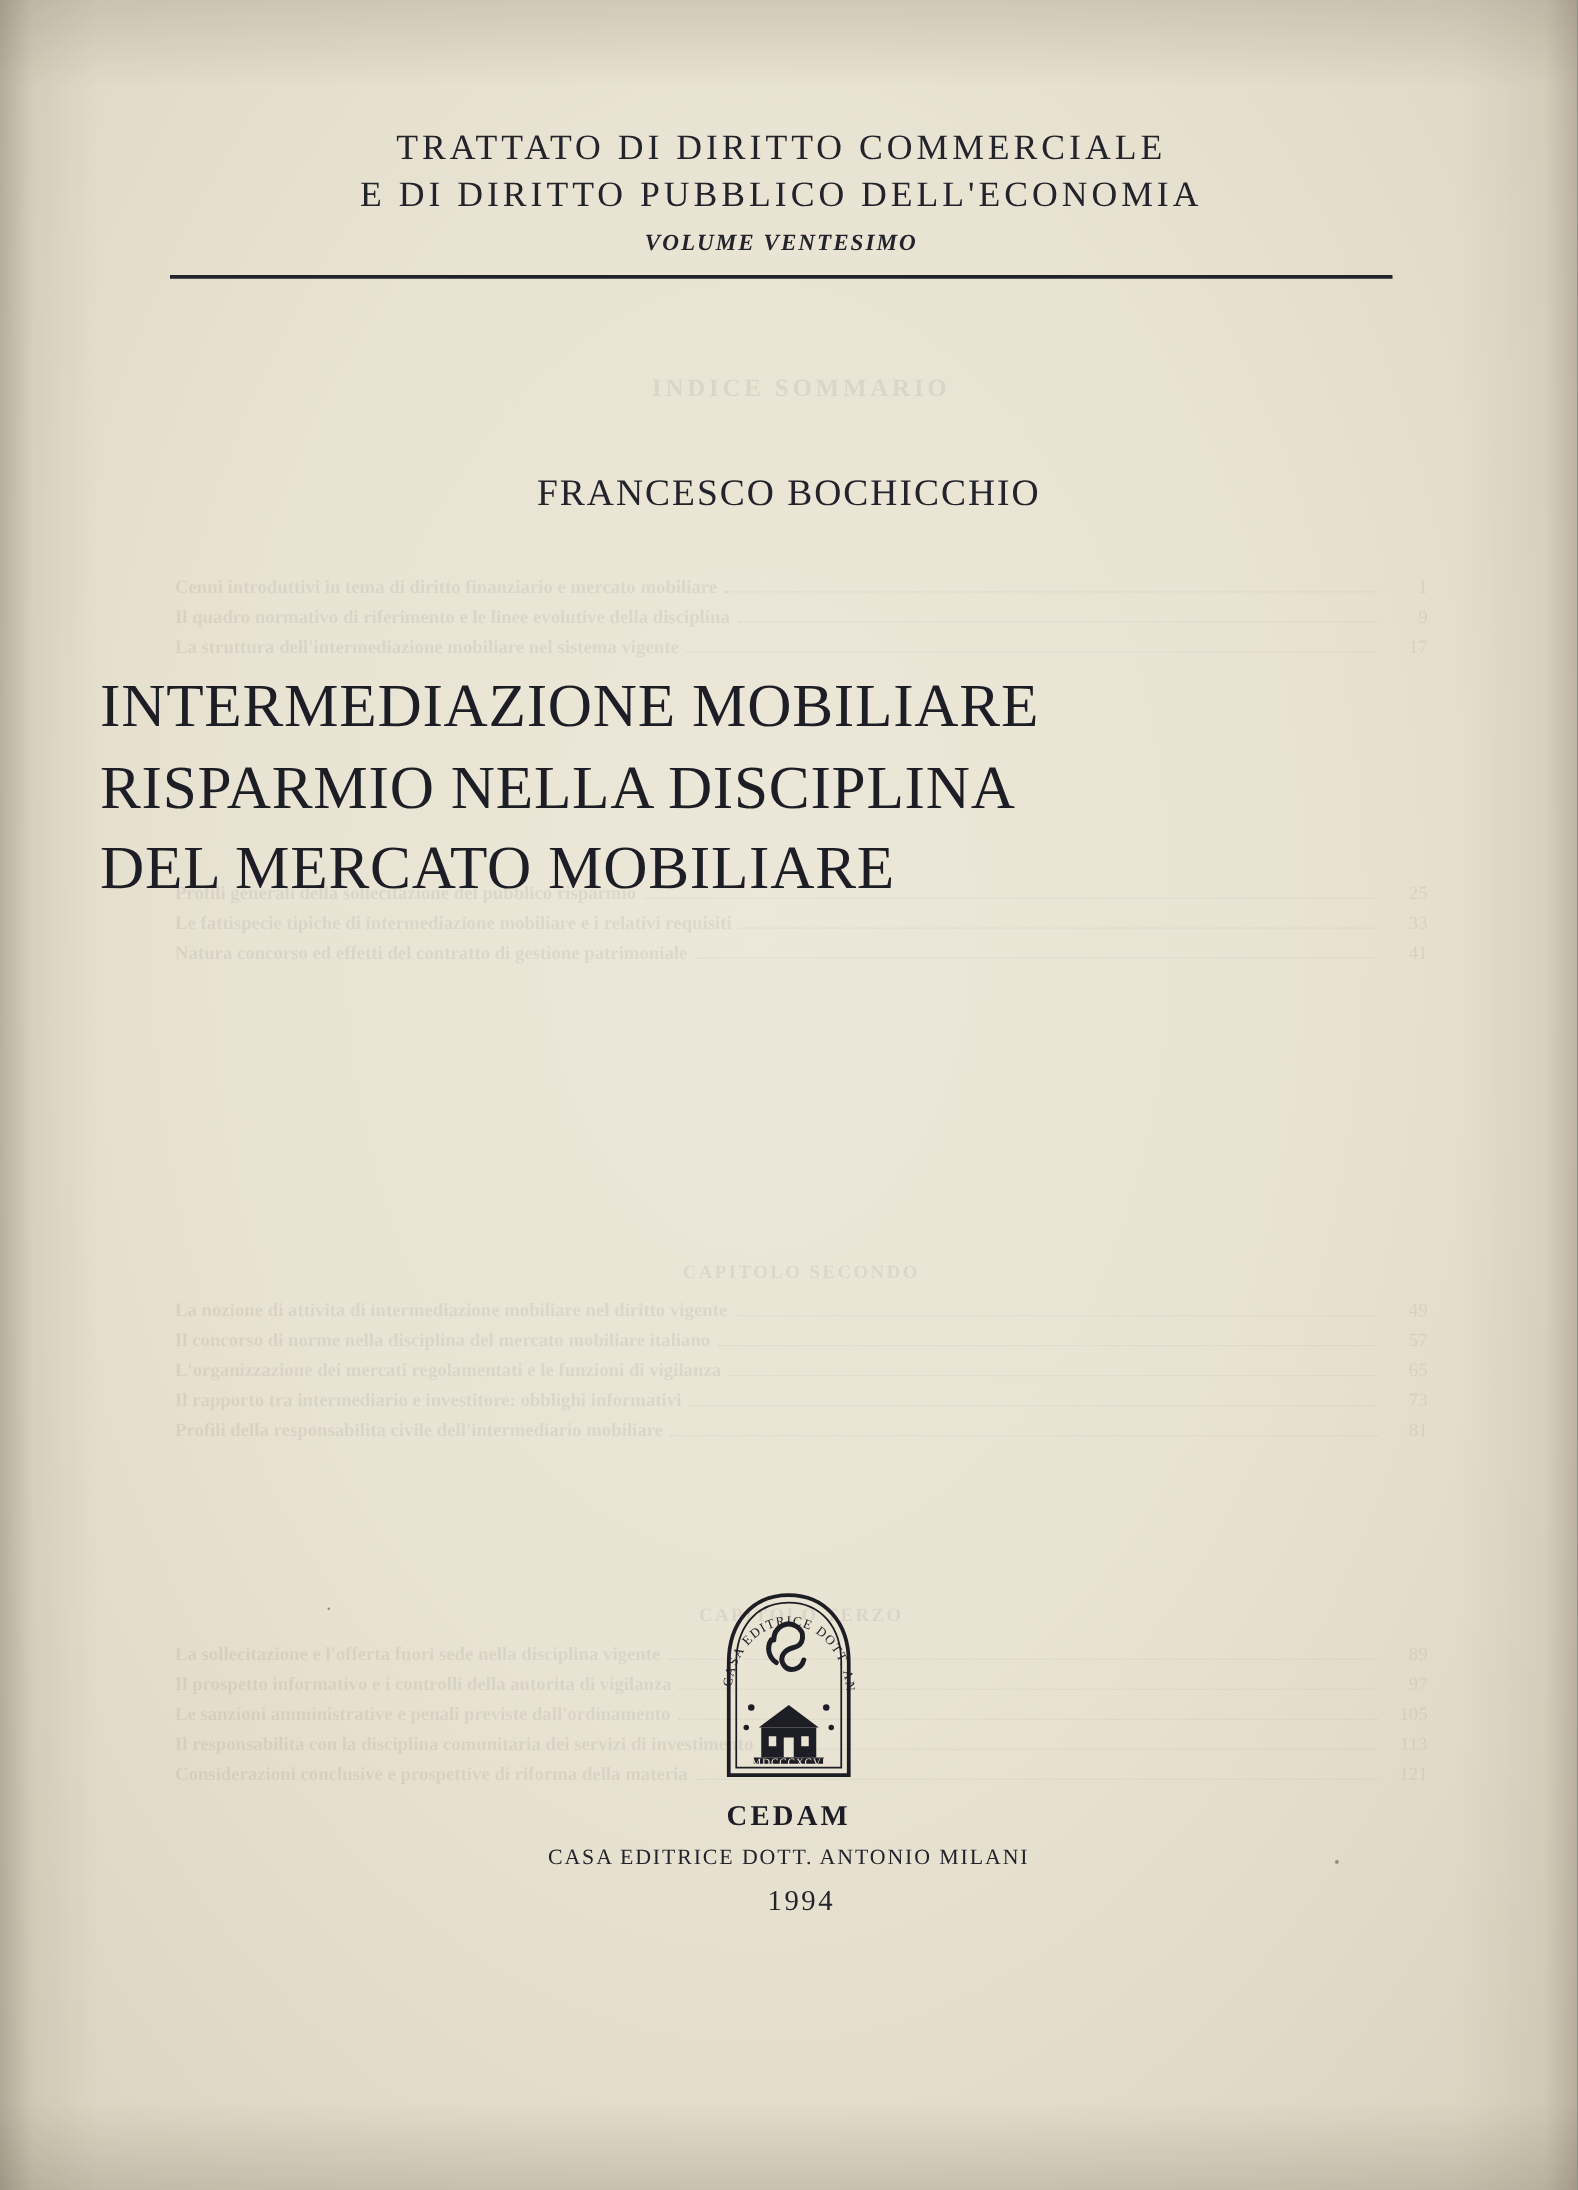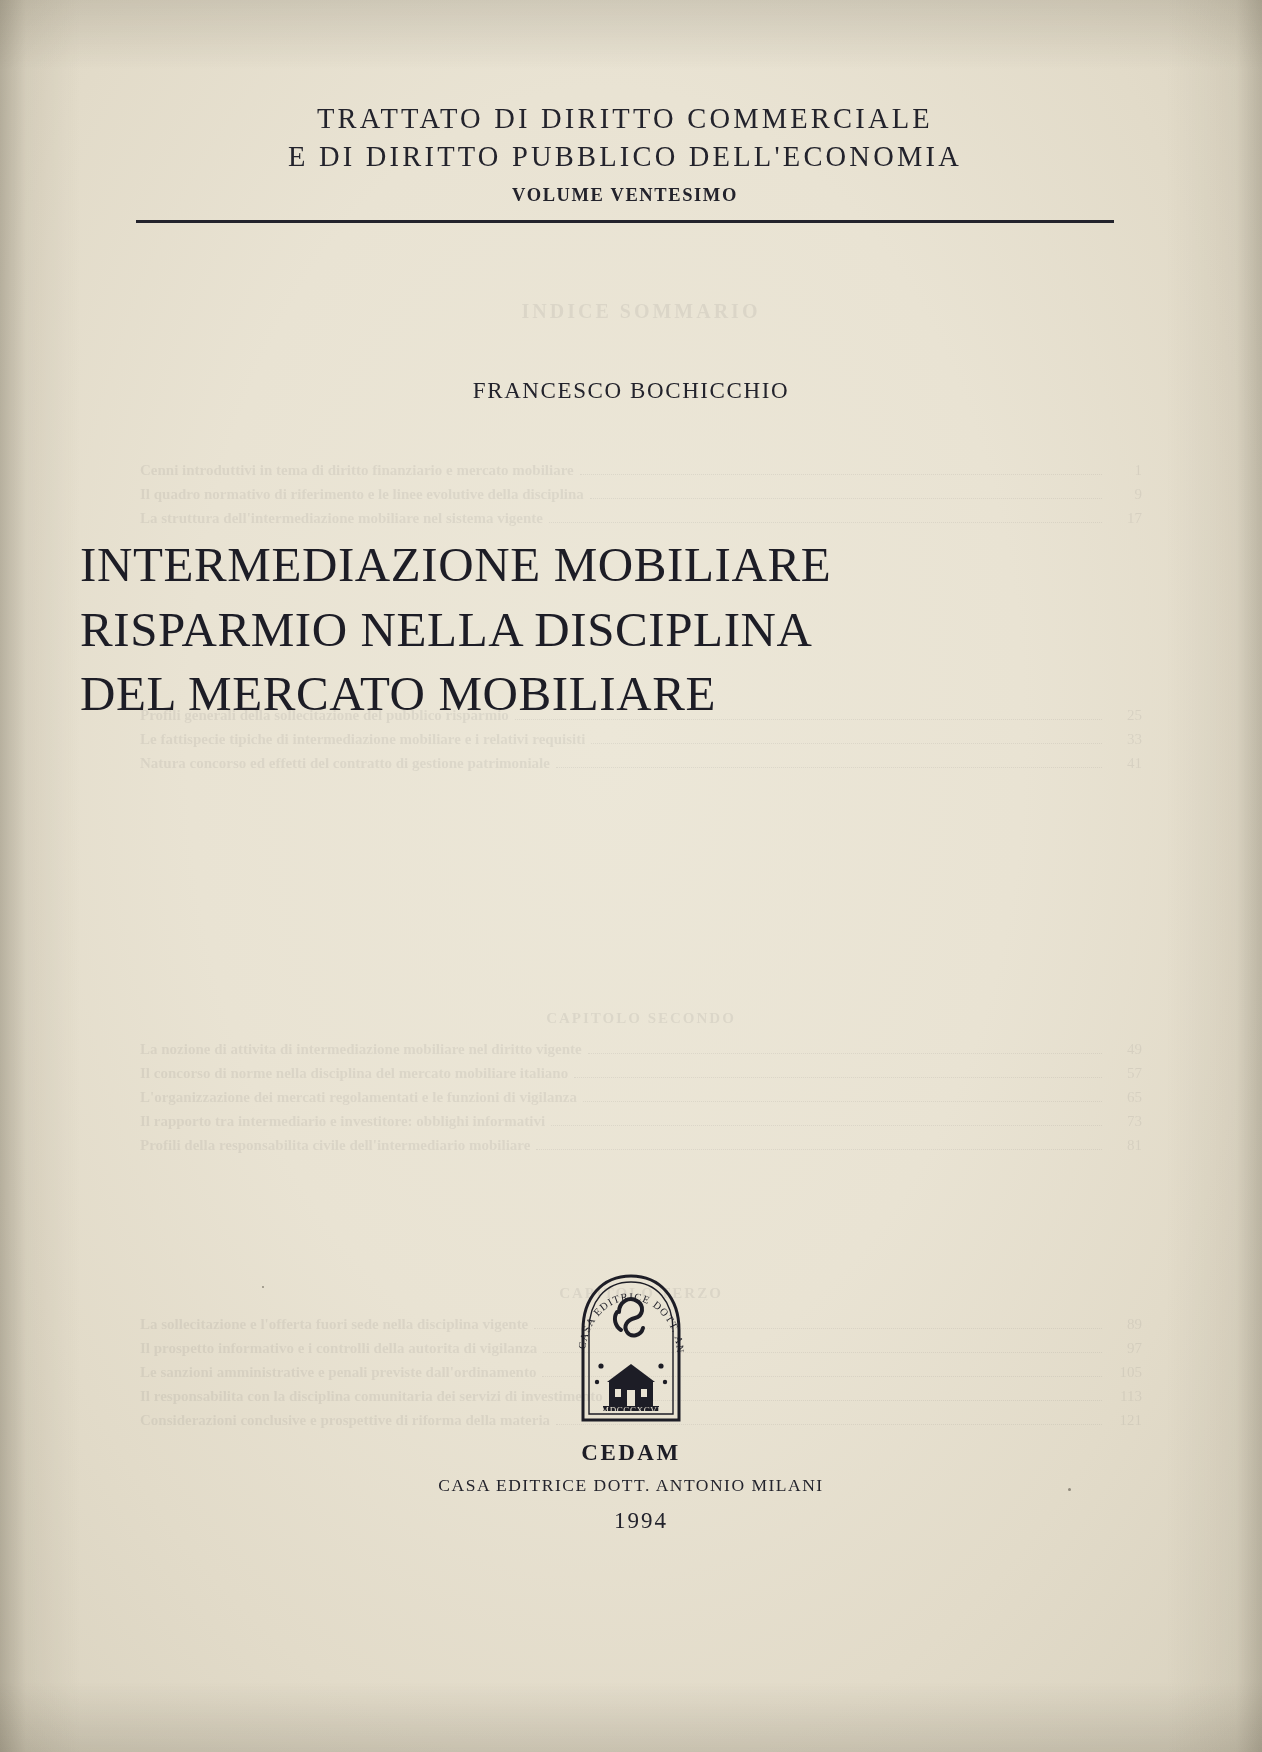--- a/index.html
+++ b/index.html
@@ -84,34 +84,35 @@
     color: #23232c;
     line-height: 1.32;
     white-space: nowrap;
   }
   .series-vol {
     font-size: 18.5px;
     font-weight: bold;
     letter-spacing: 1.6px;
     margin-top: 10px;
     color: #23232c;
+    font-style: italic;
   }
   .rule {
     margin: 14px auto 0 auto;
     width: 100%;
     height: 2.4px;
     background: #23232c;
   }
 
   .author {
     position: absolute;
     left: 0; right: 0;
     top: 378px;
     text-align: center;
-    font-size: 23px;
+    font-size: 30px;
     letter-spacing: 1.6px;
     color: #23232c;
   }
 
   .title {
     position: absolute;
     left: 80px;
     right: 80px;
     top: 533px;
     text-align: left;

